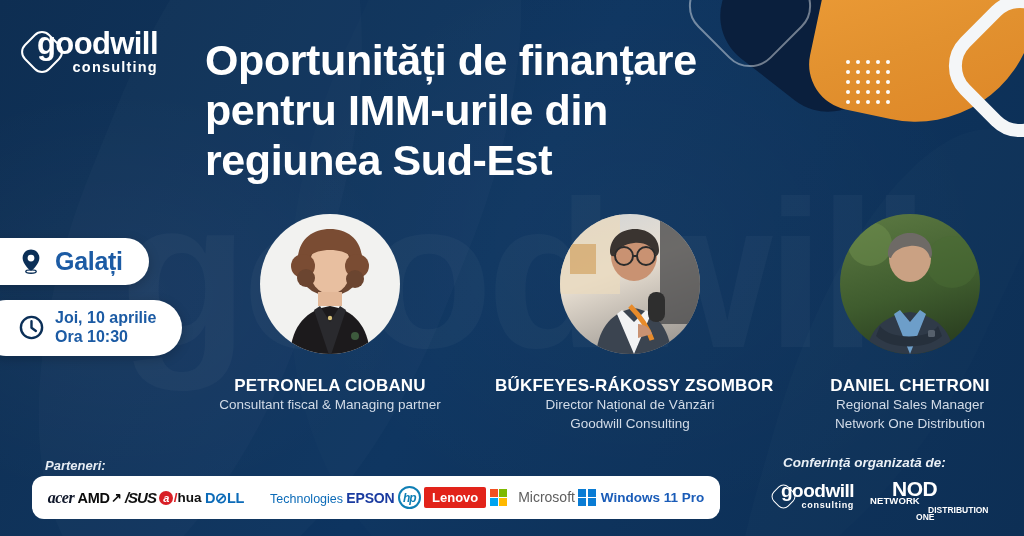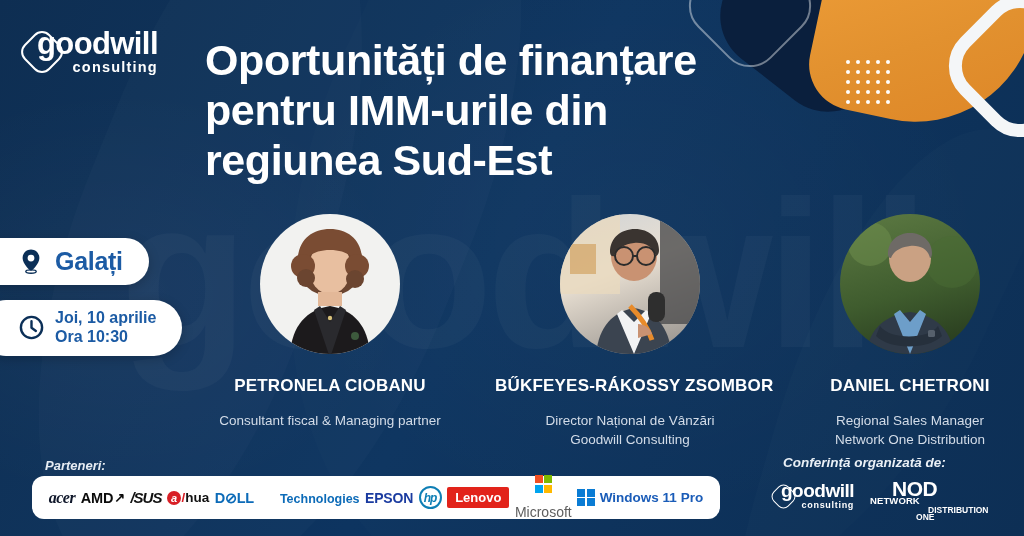--- a/index.html
+++ b/index.html
@@ -106,21 +106,21 @@
   .spk { position:absolute; text-align:center; }
   .spk .photo {
     width:140px; height:140px; border-radius:50%;
     margin:0 auto; overflow:hidden; position:relative;
   }
   .spk .name {
     color:#fff; font-size:17px; font-weight:800; letter-spacing:.2px;
     margin-top:22px; white-space:nowrap;
   }
   .spk .role {
-    color:#d3dce8; font-size:13.5px; line-height:1.38; margin-top:16px; white-space:nowrap;
+    color:#d3dce8; font-size:13.5px; line-height:1.38; margin-top:0; white-space:nowrap;
   }
   .s1 { left:255px; width:150px; }
   .s2 { left:555px; width:150px; }
   .s3 { left:835px; width:150px; }
   .s1 .name, .s2 .name, .s3 .name { margin-left:-60px; margin-right:-60px; }
   .s1 .role, .s2 .role, .s3 .role { margin-left:-70px; margin-right:-70px; }
 
   
   .ph-bg { position:absolute; inset:0; }
   .p1 .ph-bg { background:#f2f2f0; }
@@ -145,29 +145,29 @@
   .lg-asus { color:#111; font-weight:800; font-size:15px; font-style:italic; letter-spacing:-1px; }
   .lg-dahua { display:flex; align-items:center; font-weight:800; font-size:13.5px; color:#111; }
   .lg-dahua .acirc {
     background:#d81f26; color:#fff; border-radius:50%;
     width:14px; height:14px; display:inline-flex; align-items:center; justify-content:center;
     font-size:11px; font-style:italic; margin-right:.5px;
   }
   .lg-dahua .sl { color:#d81f26; }
   .lg-dell { display:flex; align-items:baseline; }
   .lg-dell b { color:#0c6bb8; font-weight:800; font-size:14.5px; letter-spacing:-.3px; }
-  .lg-dell span { color:#0c6bb8; font-weight:700; font-size:12.5px;margin-left:26px; }
+  .lg-dell span { color:#0c6bb8; font-weight:400; font-size:12.5px;margin-left:26px; }
   .lg-epson { color:#1a3ba0; font-weight:800; font-size:14px; letter-spacing:-.2px; }
   .lg-hp {
     width:23px; height:23px; border-radius:50%; border:2.2px solid #0f7fb5;
     color:#0f7fb5; font-style:italic; font-weight:800; font-size:12px;
     display:flex; align-items:center; justify-content:center; letter-spacing:-1px;
   }
   .lg-lenovo { background:#e2231a; color:#fff; font-weight:800; font-size:13px; padding:3px 8px; border-radius:2px; }
-  .lg-ms { display:flex; align-items:center; gap:11px;flex-direction:column; }
+  .lg-ms { display:flex; align-items:flex-start; gap:11px; }
   .ms-sq { display:grid; grid-template-columns:8px 8px; grid-template-rows:8px 8px; gap:1.5px; }
   .ms-sq i { display:block; }
   .ms-sq i:nth-child(1){background:#f25022}.ms-sq i:nth-child(2){background:#7fba00}
   .ms-sq i:nth-child(3){background:#00a4ef}.ms-sq i:nth-child(4){background:#ffb900}
   .lg-ms span { color:#5e5e5e; font-size:14px; }
   .lg-win { display:flex; align-items:center; gap:5px; }
   .win-sq { display:grid; grid-template-columns:8px 8px; grid-template-rows:8px 8px; gap:1.5px; }
   .win-sq i { display:block; background:#0a7cd4; }
   .lg-win span { color:#1a5cb8; font-weight:700; font-size:13.5px; }
 

